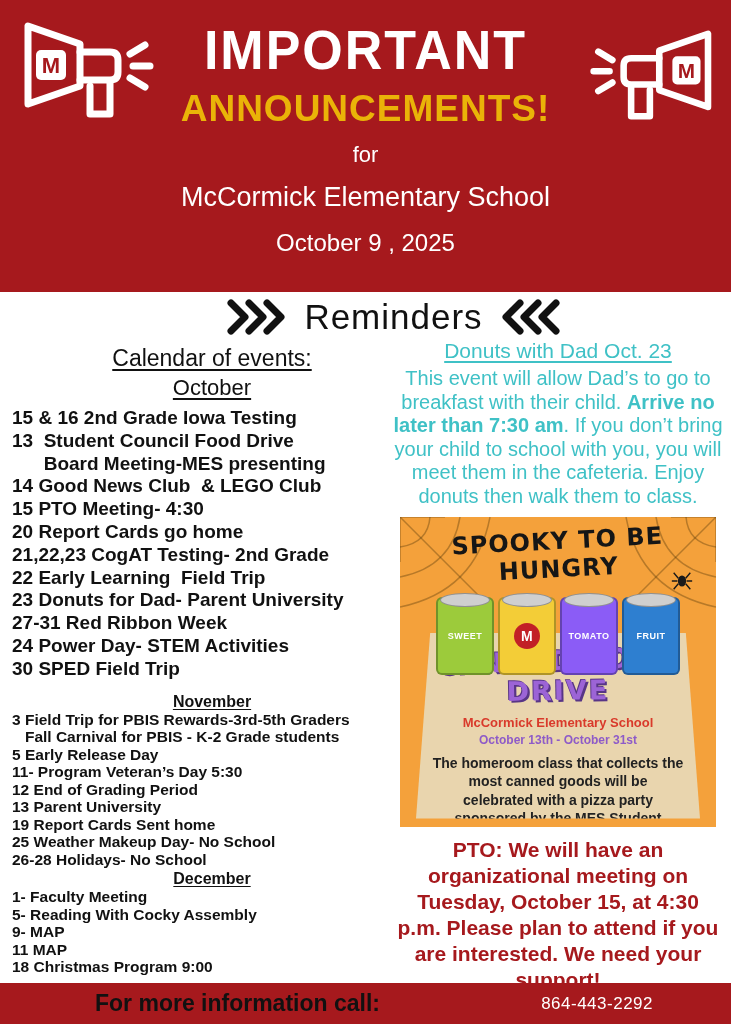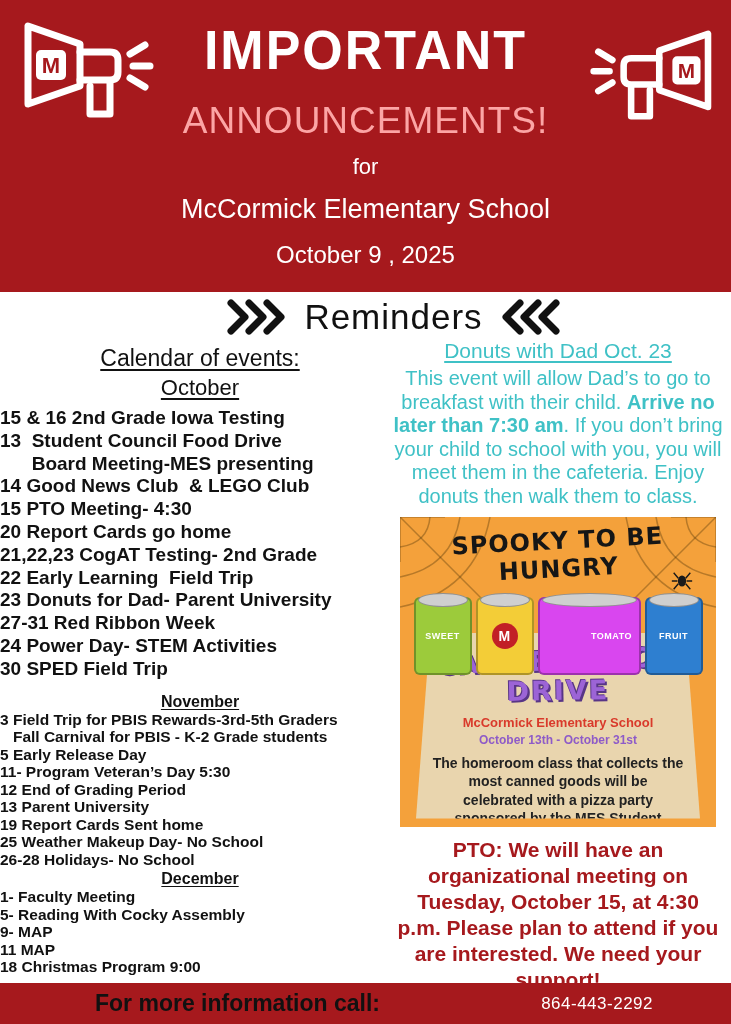--- a/index.html
+++ b/index.html
@@ -6,37 +6,37 @@
   .page{
     position:relative;width:731px;height:1024px;background:#ffffff;
     font-family:"Liberation Sans",sans-serif;overflow:hidden;margin:0 auto;
   }
   
   .banner{
     position:absolute;left:0;top:0;width:731px;height:292px;
     background:#A6191D;text-align:center;color:#fff;
   }
   .banner-title{padding-top:20px;font-size:52px;font-weight:800;letter-spacing:2px;transform:scaleY(1.05);}
-  .banner-subtitle{margin-top:20px;font-size:37px;font-weight:400;color:#fca5a5;letter-spacing:1px;}
+  .banner-subtitle{margin-top:8px;font-size:37px;font-weight:700;color:#eab308;letter-spacing:1px;}
   .banner-for{margin-top:12px;font-size:22px;}
   .banner-school{margin-top:14px;font-size:27px;}
   .banner-date{margin-top:16px;font-size:24px;}
   .mega{position:absolute;}
   .mega.left{left:12px;top:12px;}
   .mega.right{right:8px;top:20px;transform:scaleX(-1);}
   
   .reminders{
     position:absolute;left:0;top:294px;width:731px;height:46px;
     display:flex;align-items:center;justify-content:center;gap:16px;margin-left:28px;
   }
   .reminders-text{font-size:35px;color:#111;font-weight:500;letter-spacing:1px;}
   .chev{display:inline-block;line-height:0;}
   .chev.mirror{transform:scaleX(-1);}
   
-  .left-col{position:absolute;left:0;top:345px;width:400px;color:#111;}
+  .left-col{position:absolute;left:12px;top:345px;width:400px;color:#111;}
   .cal-heading{text-align:center;font-size:23px;text-decoration:underline;text-underline-offset:3px;}
   .cal-month{text-align:center;font-size:22px;text-decoration:underline;text-underline-offset:3px;margin-top:3px;}
   .oct-list{margin-top:6px;}
   .oct-item{font-weight:700;font-size:19px;line-height:1.2;white-space:pre-wrap;}
   .month-heading{text-align:center;font-weight:700;font-size:16px;text-decoration:underline;text-underline-offset:2px;margin-top:12px;}
   .month-heading.dec{margin-top:2px;}
   .small-item{font-weight:700;font-size:15.5px;line-height:1.13;white-space:pre-wrap;}
   
   .right-col{position:absolute;left:392px;top:339px;width:332px;text-align:center;}
   .donuts-title{color:#3FC1C6;font-size:21px;font-weight:500;text-decoration:underline;text-underline-offset:3px;}
@@ -65,21 +65,21 @@
   .can::before{
     content:"";position:absolute;left:2px;right:2px;top:-6px;height:12px;
     background:#cfcfcf;border:1px solid rgba(0,0,0,.3);border-radius:50%;
   }
   .can-label{color:#fff;font-weight:700;font-size:9px;letter-spacing:.5px;}
   .cans-row .can:nth-of-type(1){background:#9ccb3b;}
   .cans-row .can:nth-of-type(2){background:#f3cd37;}
   .cans-row .can:nth-of-type(2) .can-label{
     background:#c22026;width:26px;height:26px;border-radius:50%;line-height:26px;font-size:14px;
   }
-  .cans-row .can:nth-of-type(3){background:#d946ef;padding-left:45px;}
+  .cans-row .can:nth-of-type(3){background:#8b5cf6;}
   .cans-row .can:nth-of-type(4){background:#2e7fd0;}
   .bag{
     position:absolute;left:16px;right:16px;top:116px;bottom:8px;z-index:1;
     background:#E9D5AE;clip-path:polygon(5% 0,95% 0,100% 100%,0 100%);
     padding-top:14px;
   }
   .drive-title{
     font-size:27px;font-weight:800;color:#9C64D6;letter-spacing:2px;
     text-shadow:2px 2px 0 #583586,-1px -1px 0 #583586;line-height:1.05;
     font-family:"DejaVu Sans",sans-serif;

